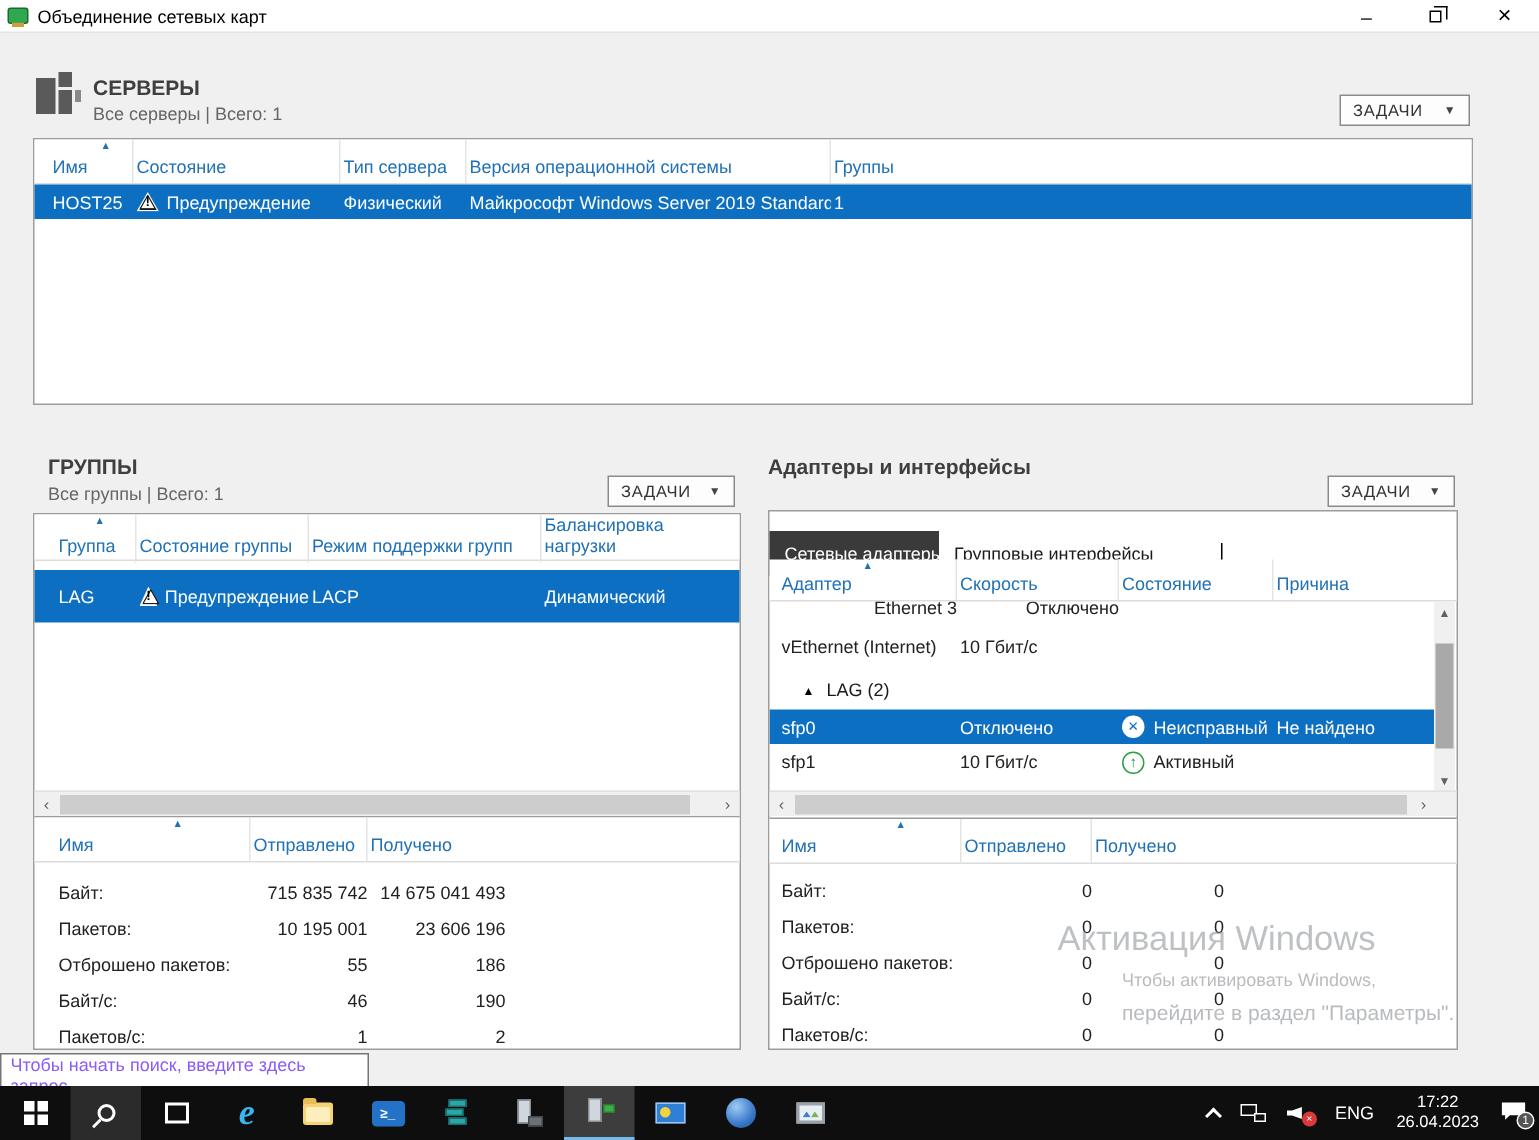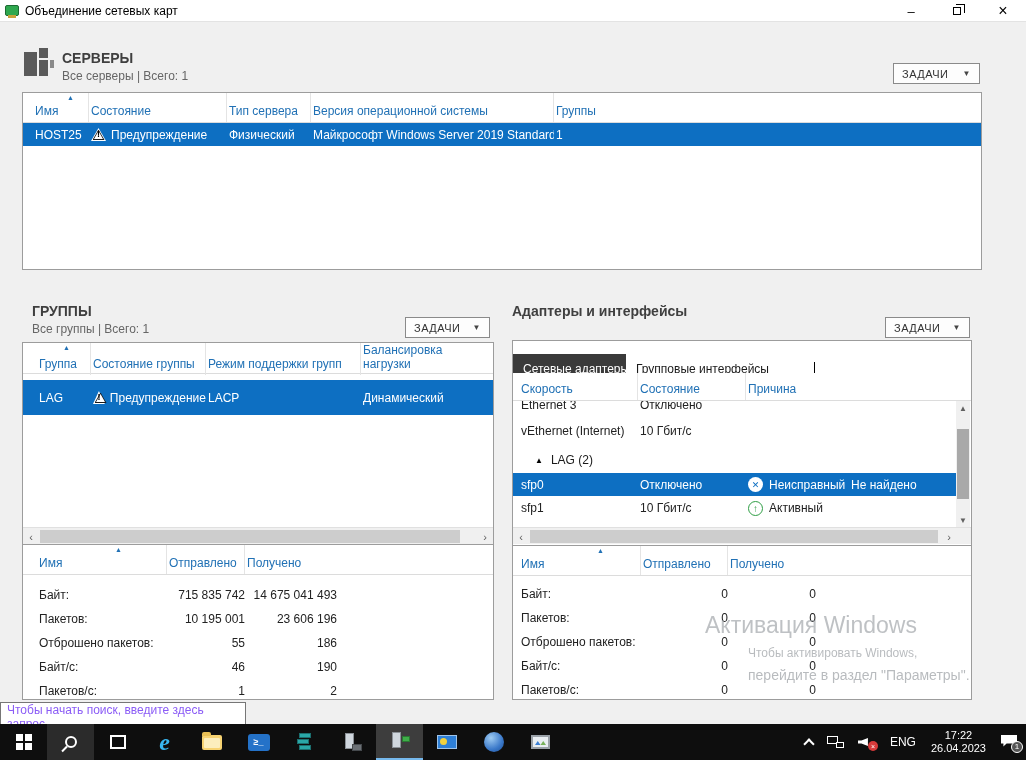--- a/index.html
+++ b/index.html
@@ -322,32 +322,36 @@
   <div class="tab active" style="left:0;">
       <span>Сетевые адаптеры</span>
     </div>
   <div class="tab inactive" style="left:113px;gap:42px;">
       <span>Групповые интерфейсы</span>
       <span class="text-cursor"></span>
     </div>
 
   <div class="thead grid-adapt" style="position:absolute; left:0; top:32px; width:458px; height:28px;">
     <div class="th">
+        <span class="sort-arrow" style="left:56px;">▲</span>
+        <span>Адаптер</span>
+      </div>
+    <div class="th">
         <span>Скорость</span>
       </div>
     <div class="th">
         <span>Состояние</span>
       </div>
     <div class="th">
         <span>Причина</span>
       </div>
   </div>
 
   <div style="position:absolute; left:0; top:60px; width:444px; height:126px; overflow:hidden;">
-    <div class="trow grid-adapt" style="position:absolute; left:0; top:-8px; width:444px; height:24px;">
+    <div class="trow grid-adapt" style="position:absolute; left:0; top:-8px; width:444px; height:24px;text-align:right;">
       <div class="cell">Ethernet 3</div>
       <div class="cell">Отключено</div>
       <div class="cell"></div>
         <div class="cell"></div>
     </div>
     <div class="trow grid-adapt" style="position:absolute; left:0; top:18px; width:444px; height:24px;">
       <div class="cell">vEthernet (Internet)</div>
       <div class="cell">10 Гбит/с</div>
       <div class="cell"></div>
         <div class="cell"></div>

